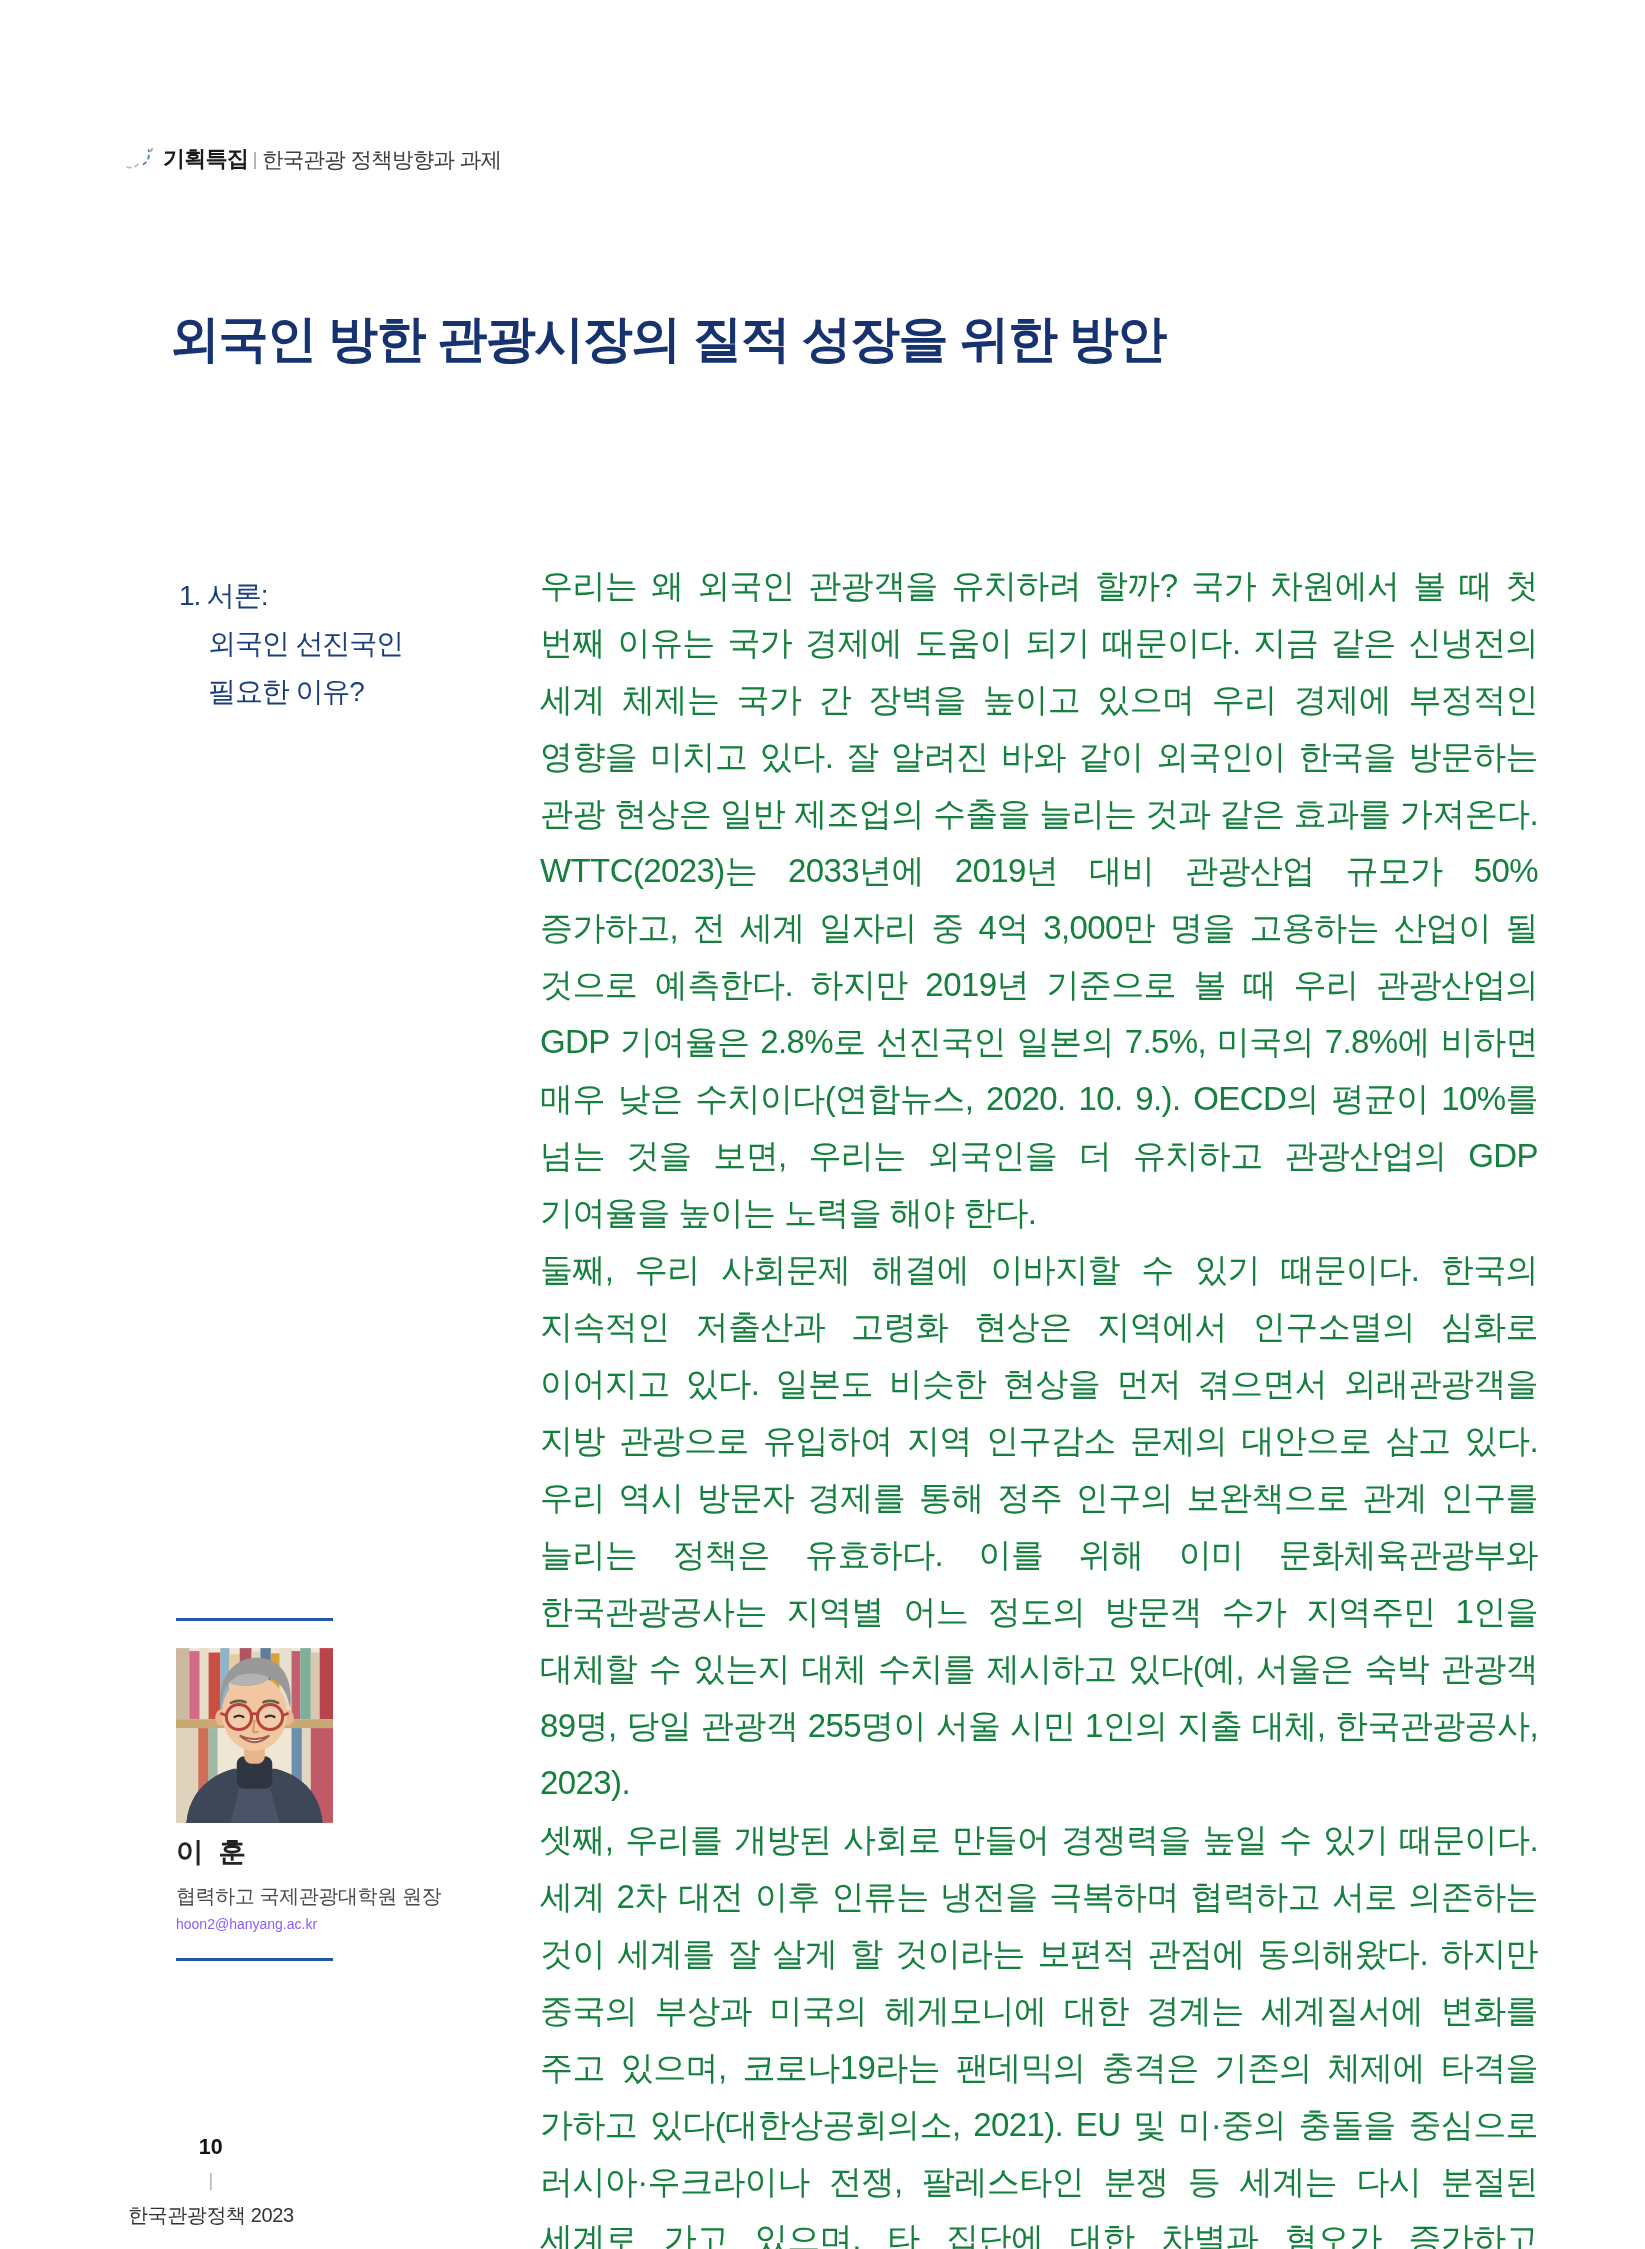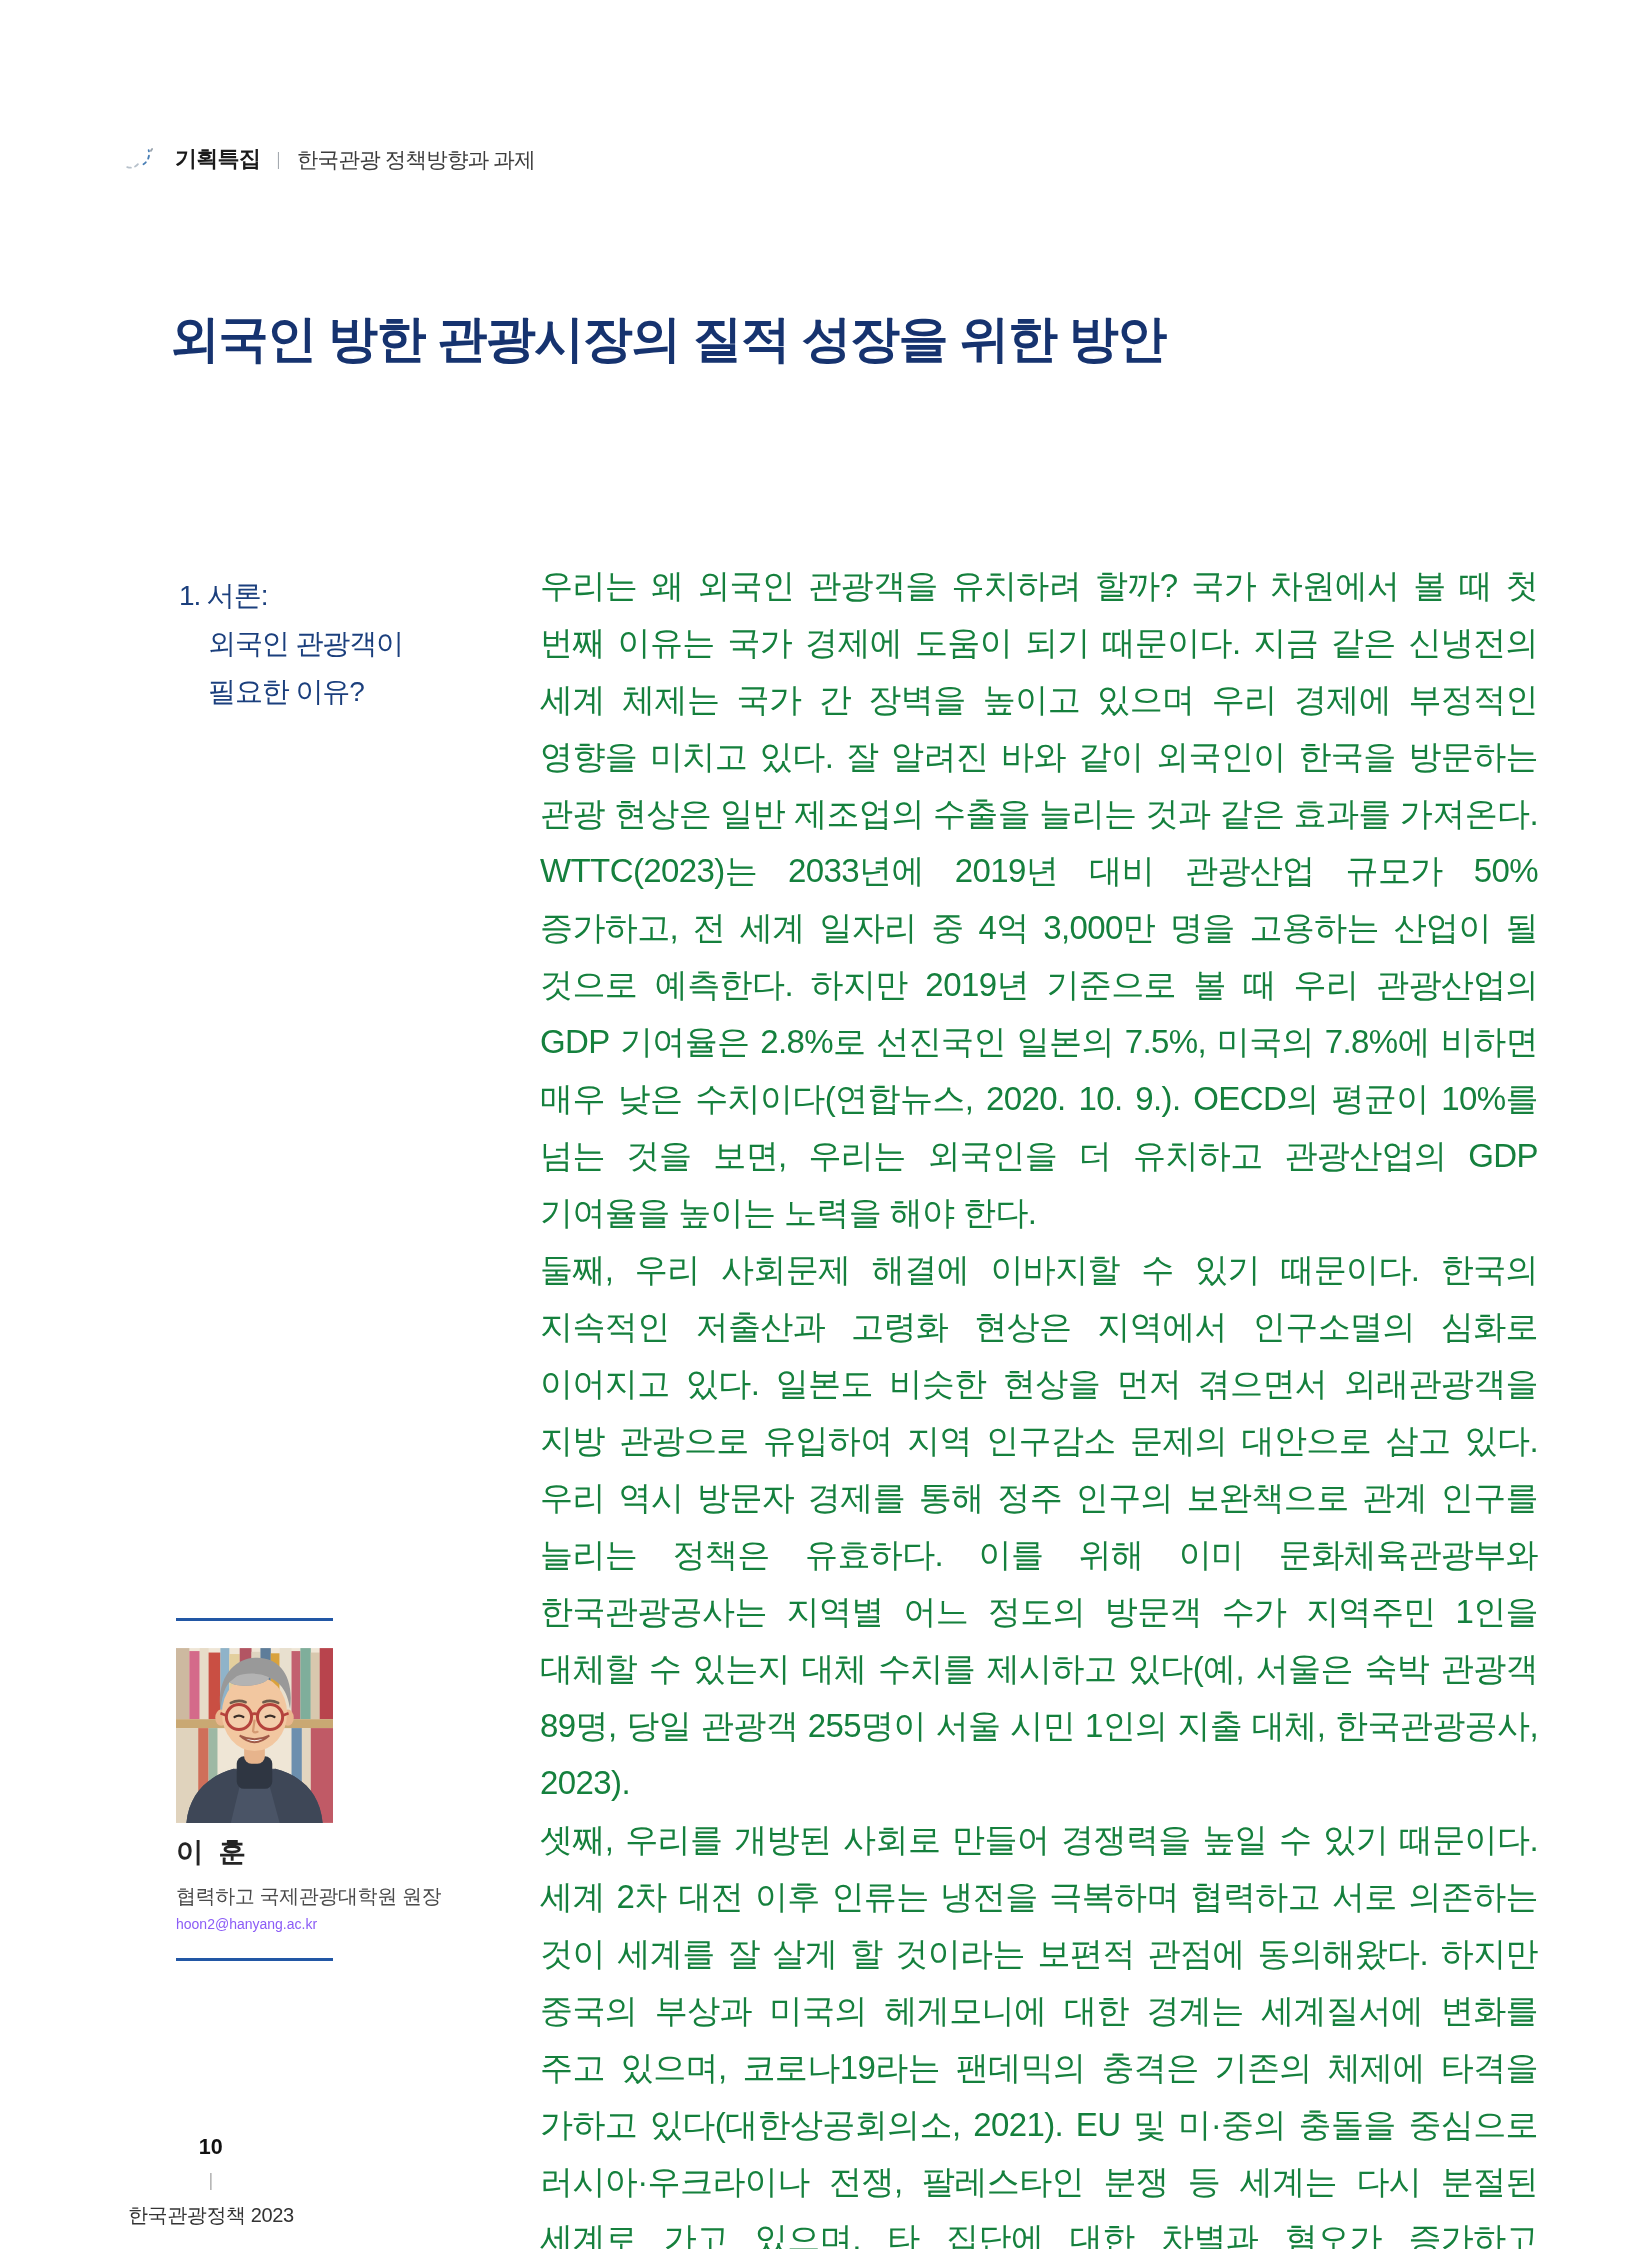--- a/index.html
+++ b/index.html
@@ -12,21 +12,21 @@
   .page {
     position: relative;
     width: 1646px; height: 2250px;
     background: #ffffff;
     overflow: hidden;
   }
 
   
   .header {
     position: absolute; left: 121px; top: 142px;
-    display: flex; align-items: center; gap: 12px; font-family: Liberation Serif, serif;
+    display: flex; align-items: center; 
   }
   .header .deco { width: 42px; height: 34px; }
   .header .tag {
     font-size: 22px; font-weight: bold; color: #1a1a1a; letter-spacing: -0.7px;
   }
   .header .divider {
     font-size: 19px; color: #9aa0a6; font-weight: 300; padding: 0 4.4px;
   }
   .header .topic {
     font-size: 21.5px; color: #3c3c3c; letter-spacing: -0.7px;
@@ -108,21 +108,21 @@
     </svg>
     <span class="tag">기획특집</span>
     <span class="divider">|</span>
     <span class="topic">한국관광 정책방향과 과제</span>
   </div>
 
   <h1 class="article-title">외국인 방한 관광시장의 질적 성장을 위한 방안</h1>
 
   <div class="section-heading">
     <div>1. 서론:</div>
-    <div class="sub">외국인 관광객이</div>
+    <div class="sub">외국인 선진국인</div>
     <div class="sub">필요한 이유?</div>
   </div>
 
   <div class="body-col">
     <p>우리는 왜 외국인 관광객을 유치하려 할까? 국가 차원에서 볼 때 첫 번째 이유는 국가 경제에 도움이 되기 때문이다. 지금 같은 신냉전의 세계 체제는 국가 간 장벽을 높이고 있으며 우리 경제에 부정적인 영향을 미치고 있다. 잘 알려진 바와 같이 외국인이 한국을 방문하는 관광 현상은 일반 제조업의 수출을 늘리는 것과 같은 효과를 가져온다. WTTC(2023)는 2033년에 2019년 대비 관광산업 규모가 50% 증가하고, 전 세계 일자리 중 4억 3,000만 명을 고용하는 산업이 될 것으로 예측한다. 하지만 2019년 기준으로 볼 때 우리 관광산업의 GDP 기여율은 2.8%로 선진국인 일본의 7.5%, 미국의 7.8%에 비하면 매우 낮은 수치이다(연합뉴스, 2020. 10. 9.). OECD의 평균이 10%를 넘는 것을 보면, 우리는 외국인을 더 유치하고 관광산업의 GDP 기여율을 높이는 노력을 해야 한다.</p>
     <p>둘째, 우리 사회문제 해결에 이바지할 수 있기 때문이다. 한국의 지속적인 저출산과 고령화 현상은 지역에서 인구소멸의 심화로 이어지고 있다. 일본도 비슷한 현상을 먼저 겪으면서 외래관광객을 지방 관광으로 유입하여 지역 인구감소 문제의 대안으로 삼고 있다. 우리 역시 방문자 경제를 통해 정주 인구의 보완책으로 관계 인구를 늘리는 정책은 유효하다. 이를 위해 이미 문화체육관광부와 한국관광공사는 지역별 어느 정도의 방문객 수가 지역주민 1인을 대체할 수 있는지 대체 수치를 제시하고 있다(예, 서울은 숙박 관광객 89명, 당일 관광객 255명이 서울 시민 1인의 지출 대체, 한국관광공사, 2023).</p>
     <p>셋째, 우리를 개방된 사회로 만들어 경쟁력을 높일 수 있기 때문이다. 세계 2차 대전 이후 인류는 냉전을 극복하며 협력하고 서로 의존하는 것이 세계를 잘 살게 할 것이라는 보편적 관점에 동의해왔다. 하지만 중국의 부상과 미국의 헤게모니에 대한 경계는 세계질서에 변화를 주고 있으며, 코로나19라는 팬데믹의 충격은 기존의 체제에 타격을 가하고 있다(대한상공회의소, 2021). EU 및 미·중의 충돌을 중심으로 러시아·우크라이나 전쟁, 팔레스타인 분쟁 등 세계는 다시 분절된 세계로 가고 있으며, 타 집단에 대한 차별과 혐오가 증가하고 보호무역과 자국 중심의 국수주의가 강화되고 있다. 이런 추세에서 다시 봐야 할 것이 개방성과 포용성이다. 로마제국에서부터 20세기 미국에 이르기까지 인류의 역사에서 강대국을 만든 경쟁력과 리더십은 누구든 상대를 포용하는 능력을 지닌 개방성이다. 관광은 사회의 개방성 지표이다. 우리 국민의 해외여행은 다양한 문화와 역사를 수용하고 이해하는 과정이다. 우리가 외</p>
   </div>
 
   <div class="author">

